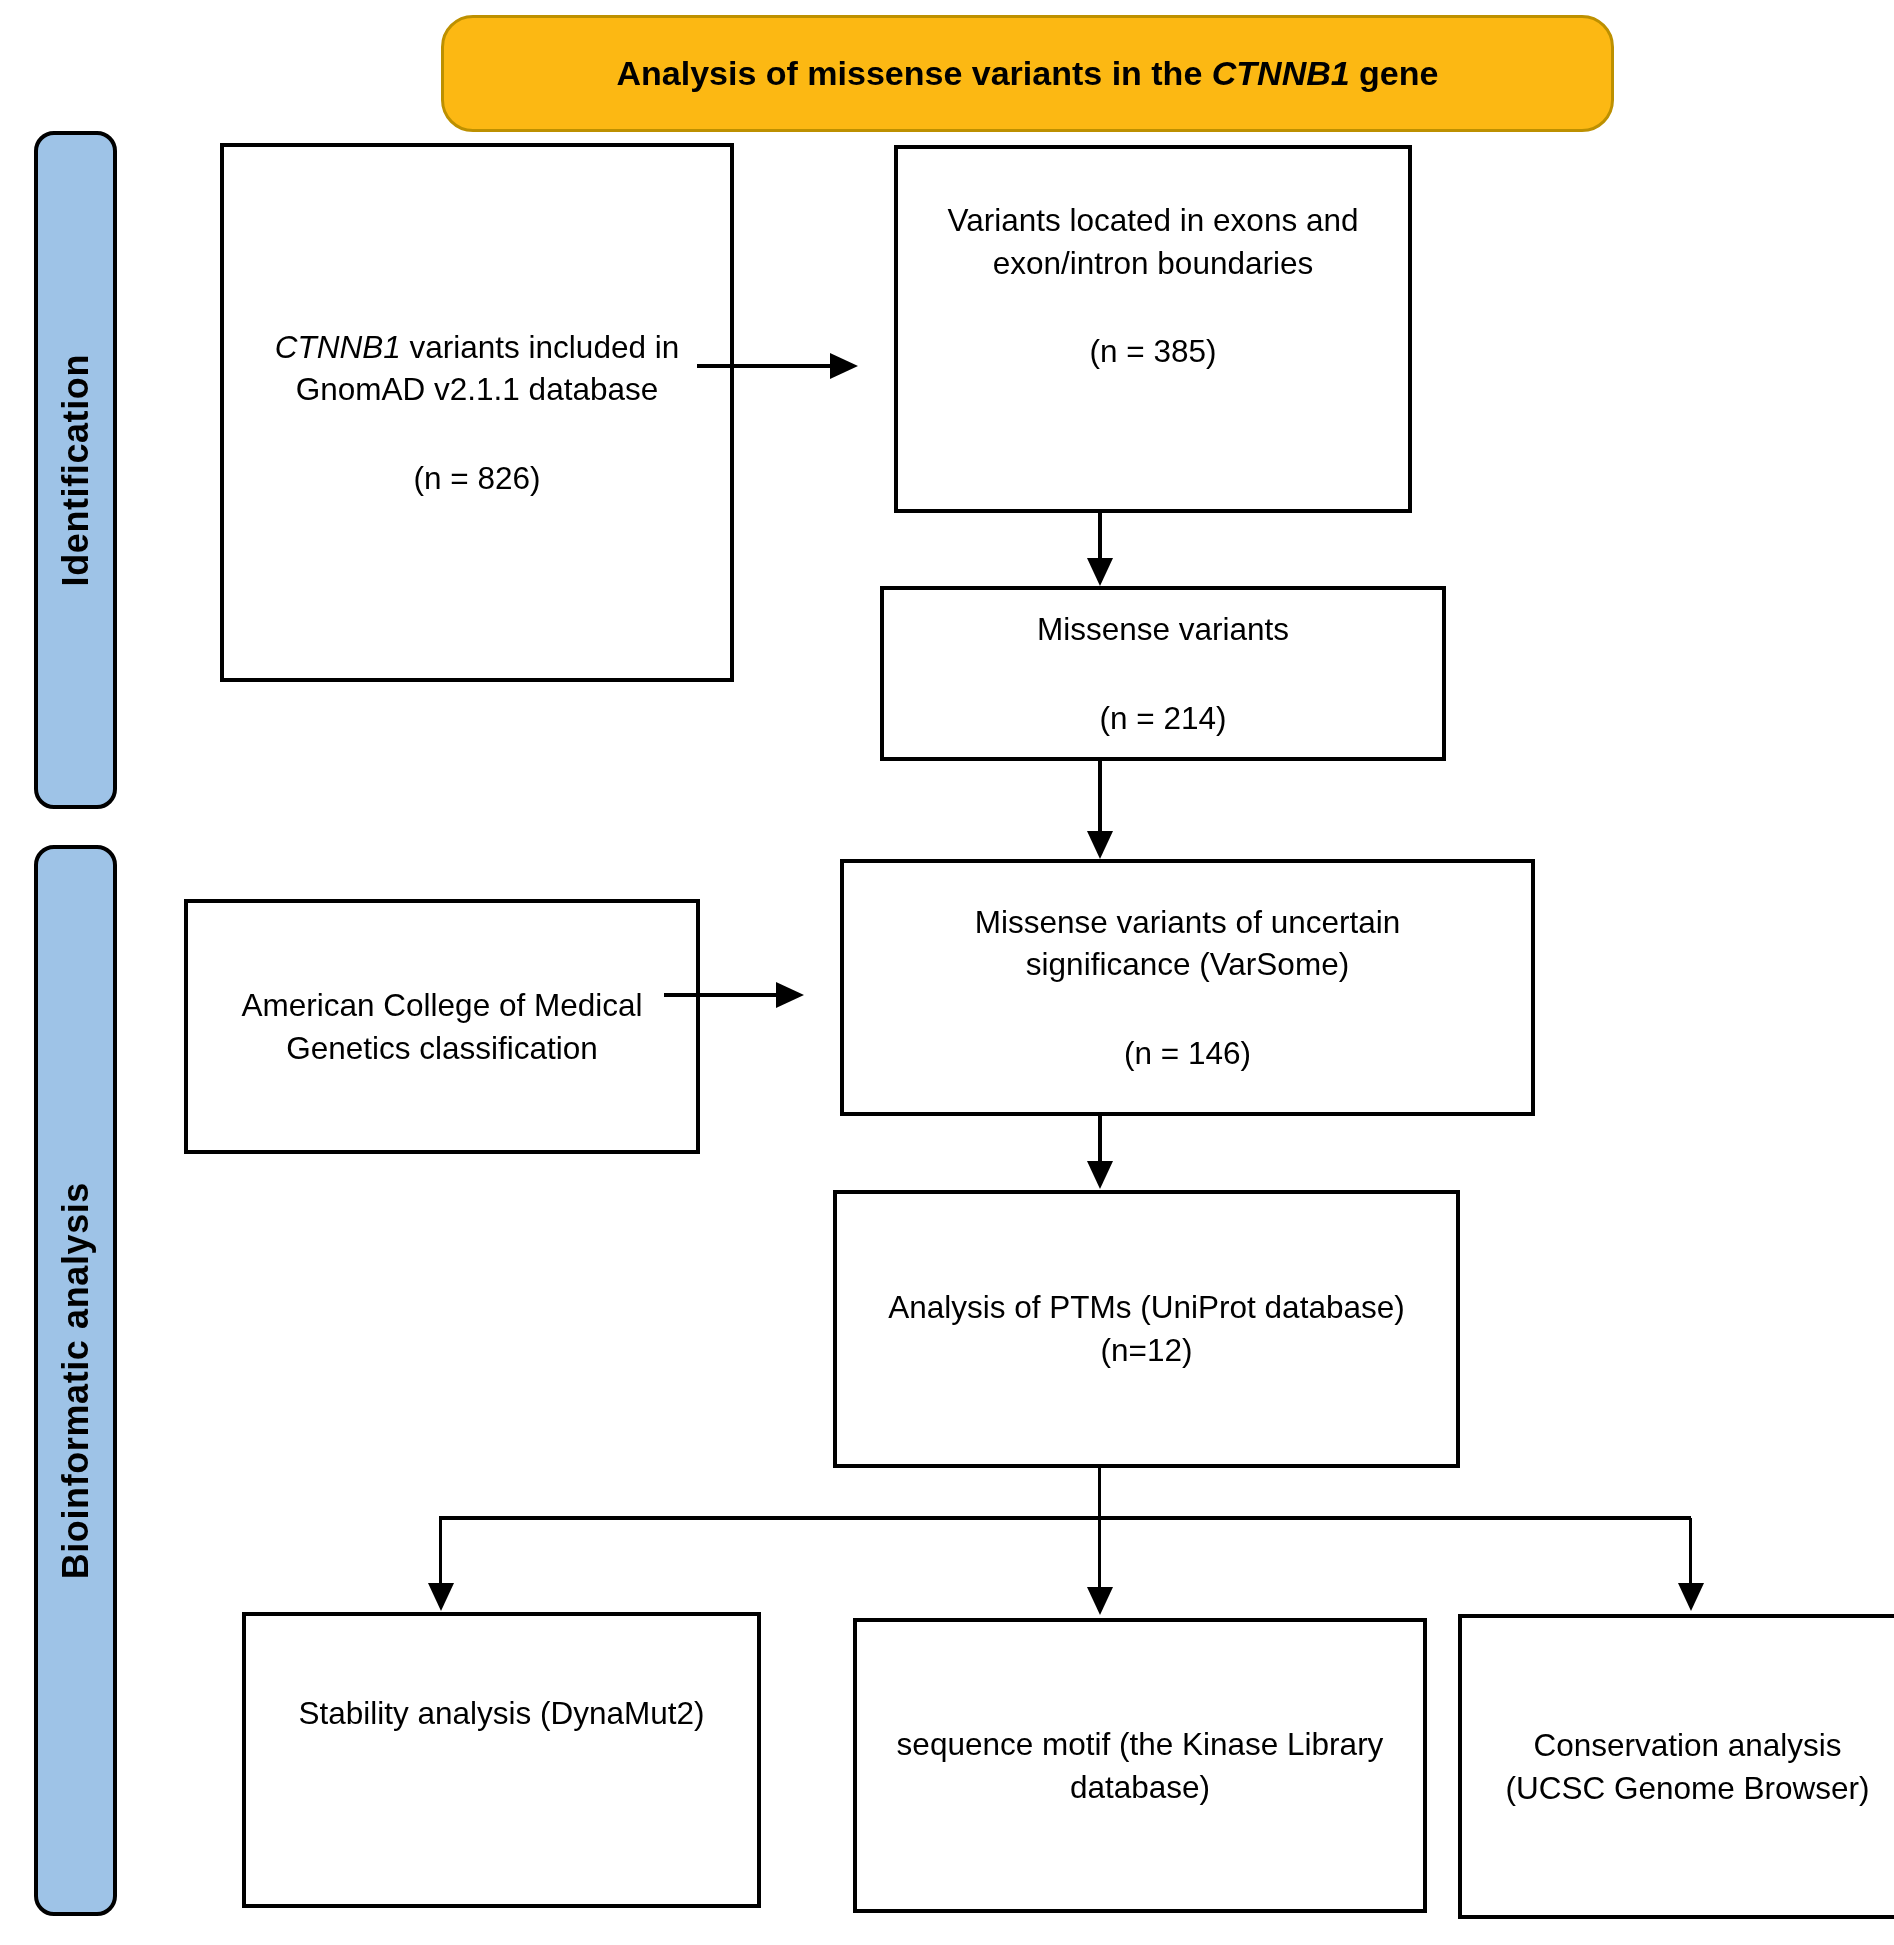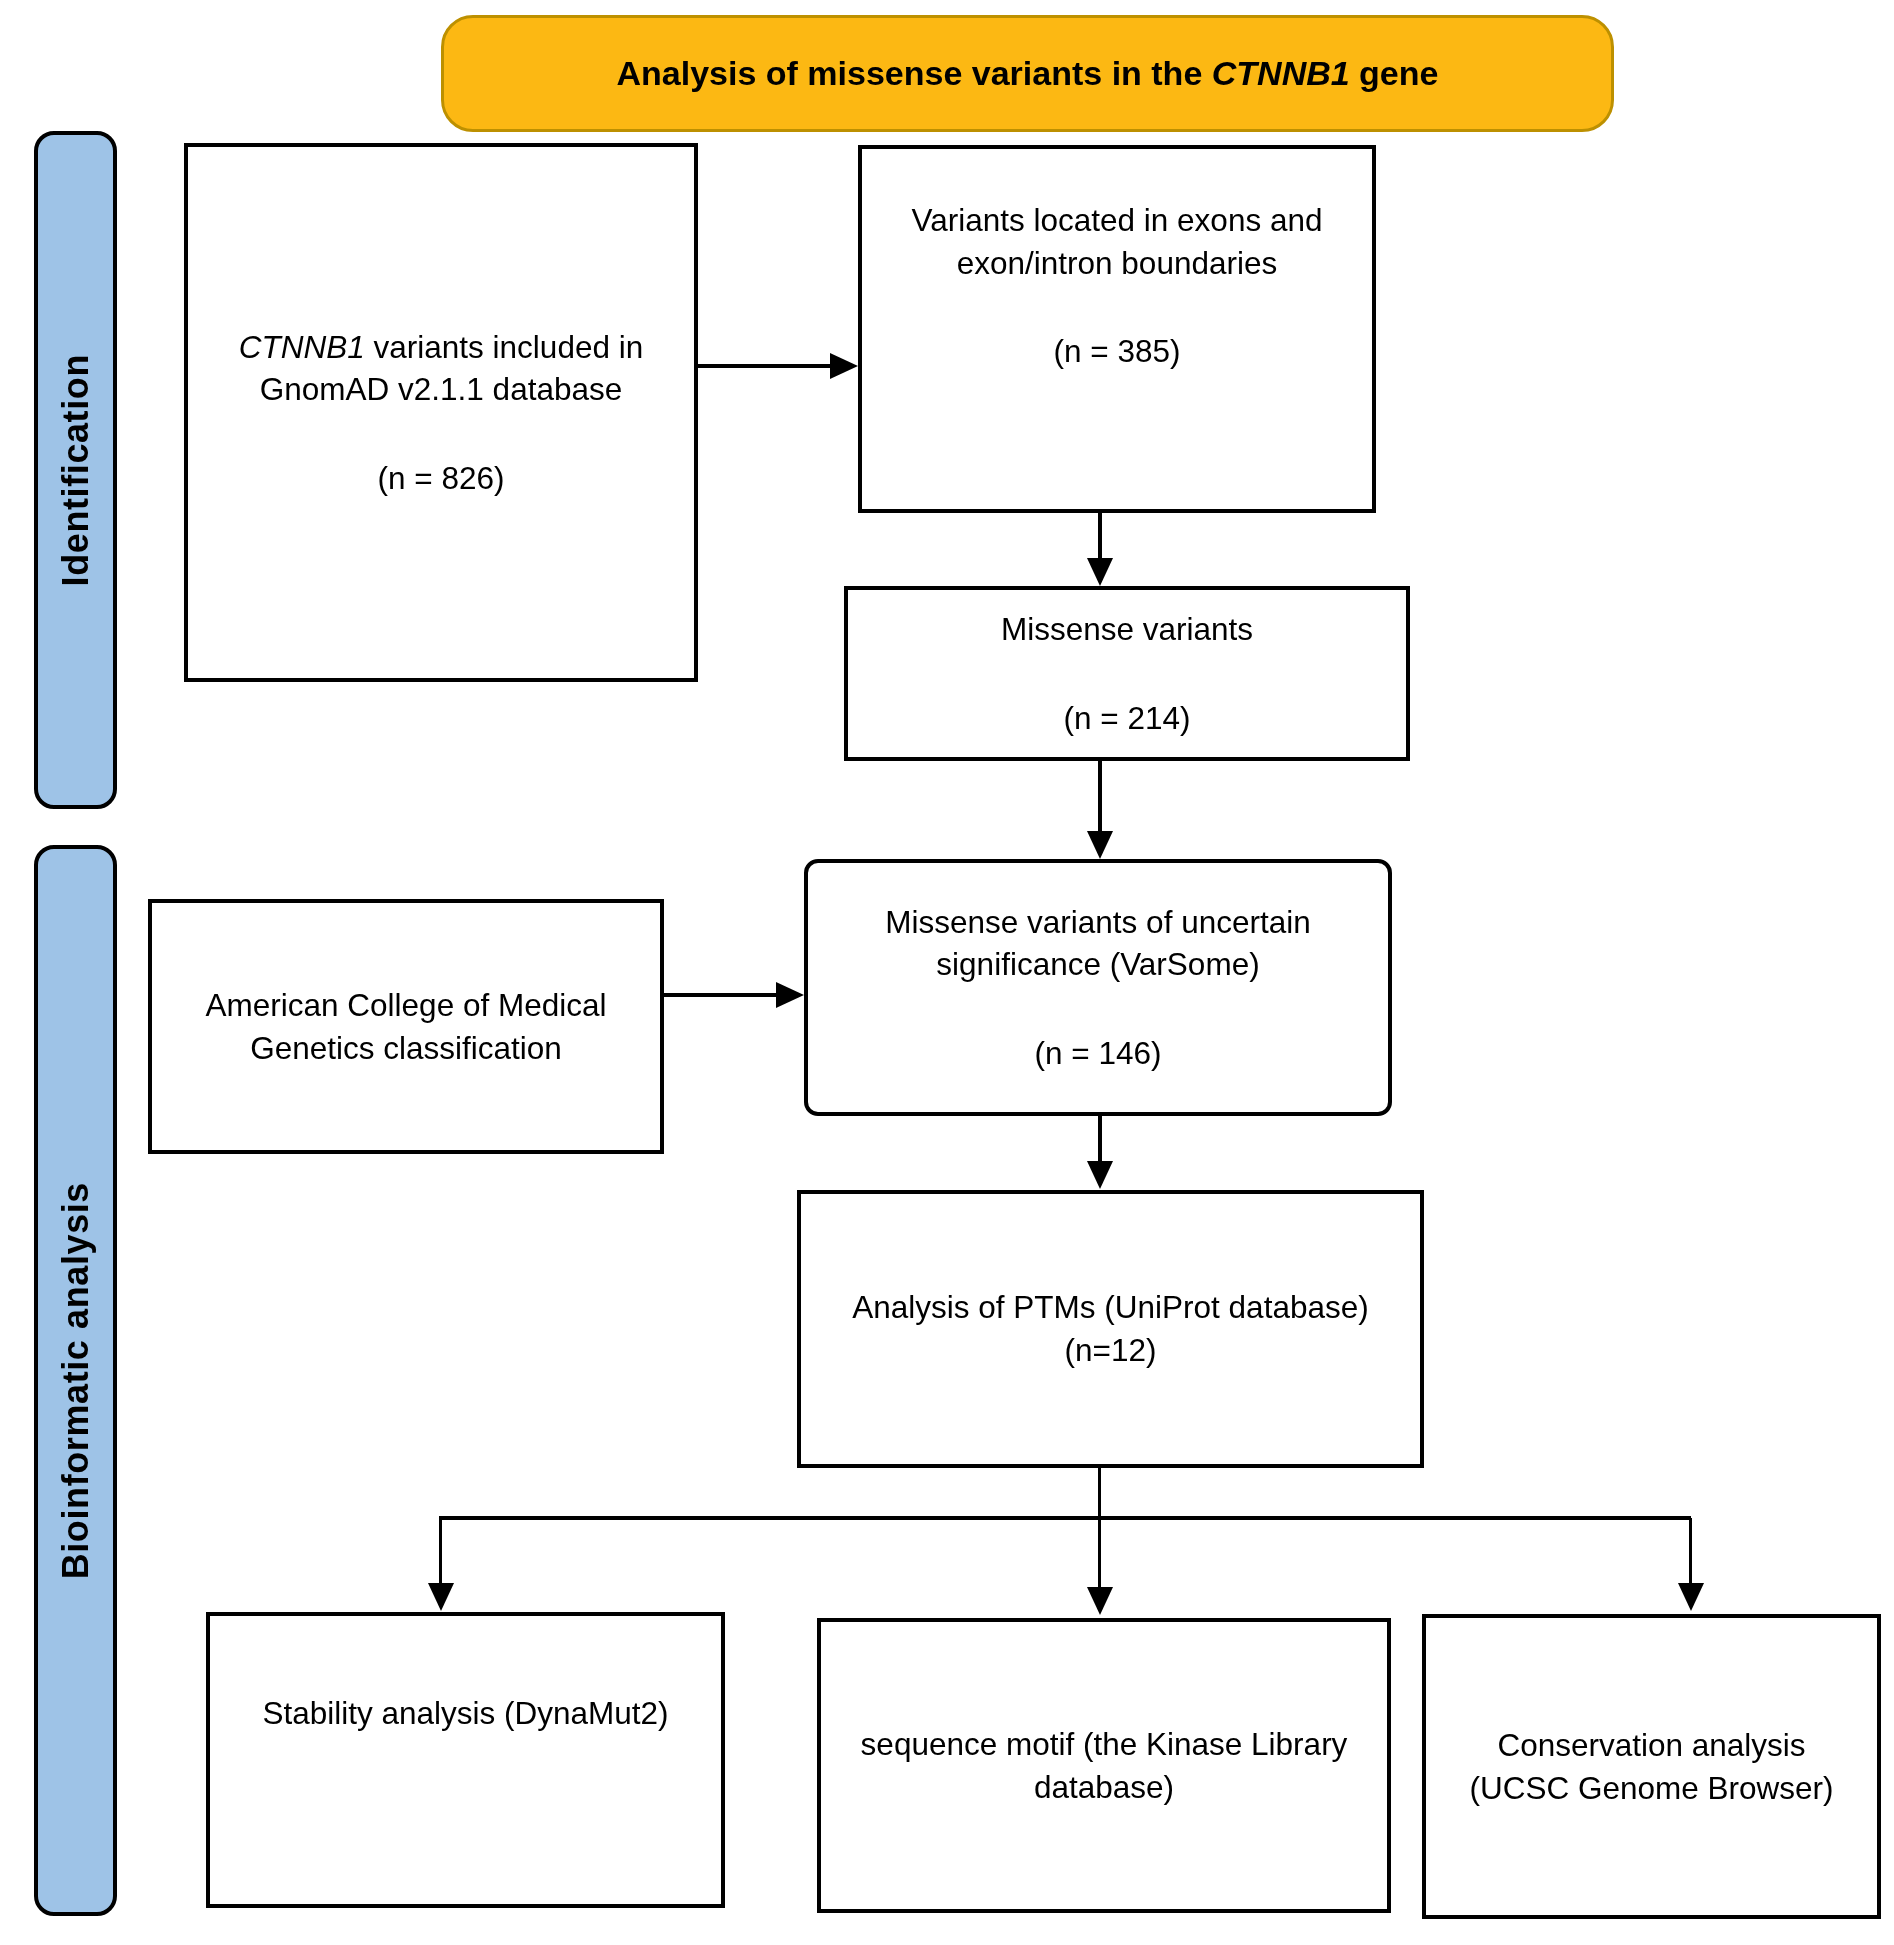--- a/index.html
+++ b/index.html
@@ -52,21 +52,21 @@
 
   
   .box {
     position: absolute;
     background: #fff;
     border: 4.7px solid #000;
     box-sizing: border-box;
     display: flex; flex-direction: column;
     align-items: center; justify-content: center;
     text-align: center;
-    font-size: 31.5px; line-height: 1.35;
+    font-size: 31.5px; line-height: 1.35; margin-left: 36px;
   }
   .box .count { font-weight: 400; margin-top: 46px; }
   .box.no-gap .count { margin-top: 0; }
   .box.top-align { justify-content: flex-start; }
   .box.pt-85  { padding-top: 50px; }
   .box.pt-160 { padding-top: 76px; }
   .box .gene { font-style: italic; }
   .box .line { display: block; }
 
   
@@ -110,21 +110,21 @@
     <div class="line">Variants located in exons and</div>
     <div class="line">exon/intron boundaries</div>
     <div class="line count">(n = 385)</div>
   </div>
 
   <div class="box" style="left:844px; top:586px; width:566px; height:175px;">
     <div class="line">Missense variants</div>
     <div class="line count">(n = 214)</div>
   </div>
 
-  <div class="box" style="left:804px; top:859px; width:588px; height:257px;border-radius:14px;">
+  <div class="box" style="left:804px; top:859px; width:695px; height:257px;">
     <div class="line">Missense variants of uncertain</div>
     <div class="line">significance (VarSome)</div>
     <div class="line count">(n = 146)</div>
   </div>
 
   <div class="box" style="left:148px; top:899px; width:516px; height:255px;">
     <div class="line">American College of Medical</div>
     <div class="line">Genetics classification</div>
   </div>
 

